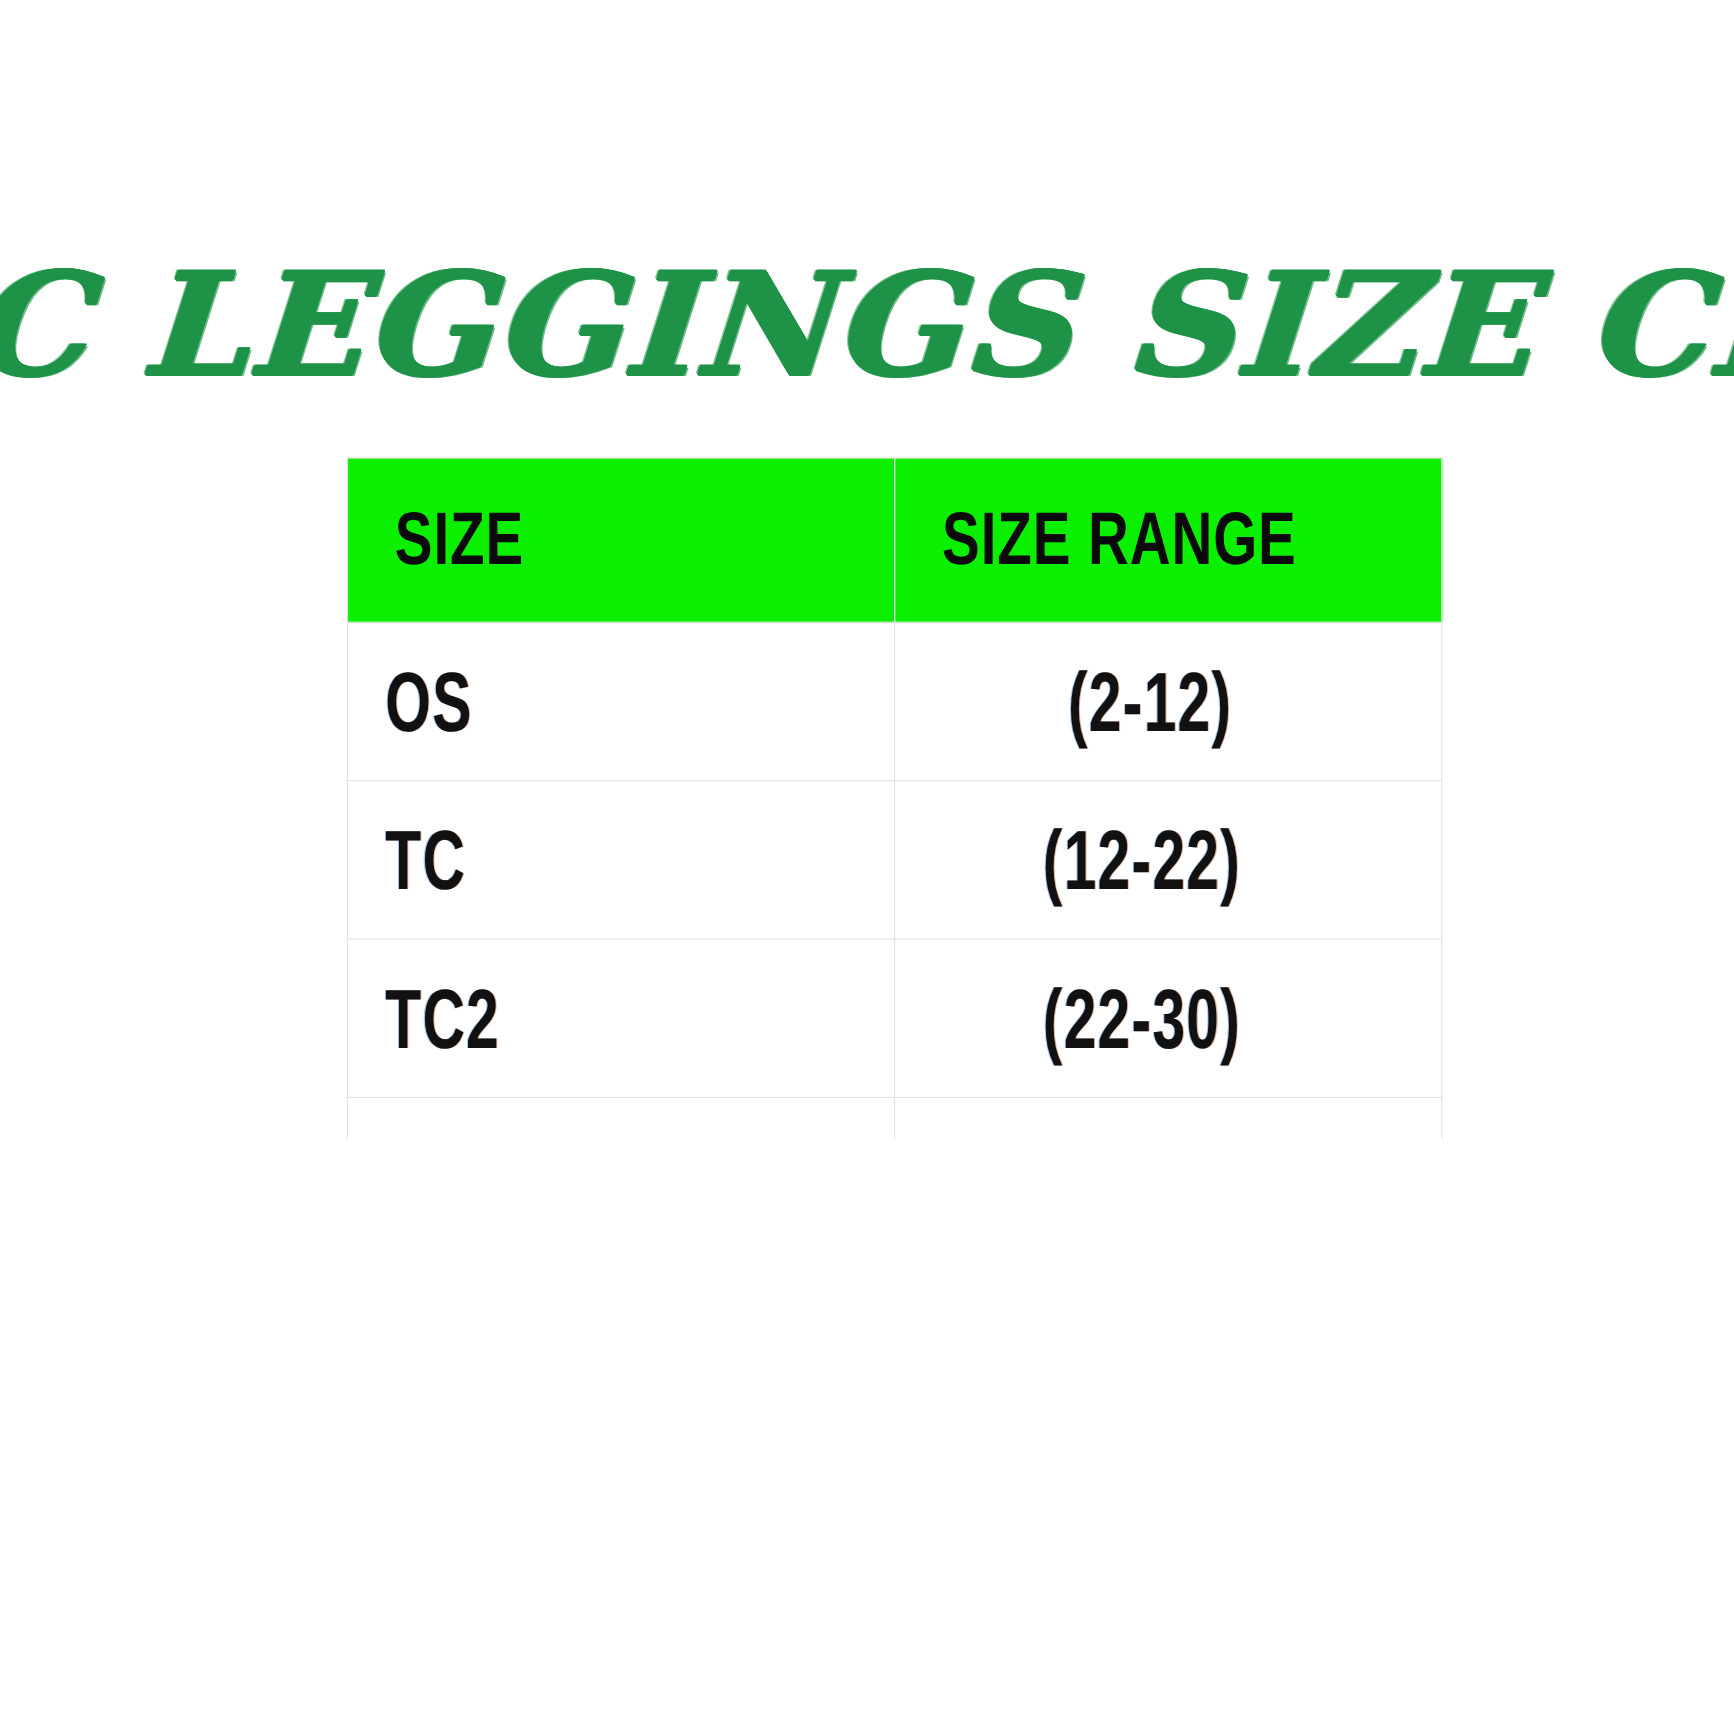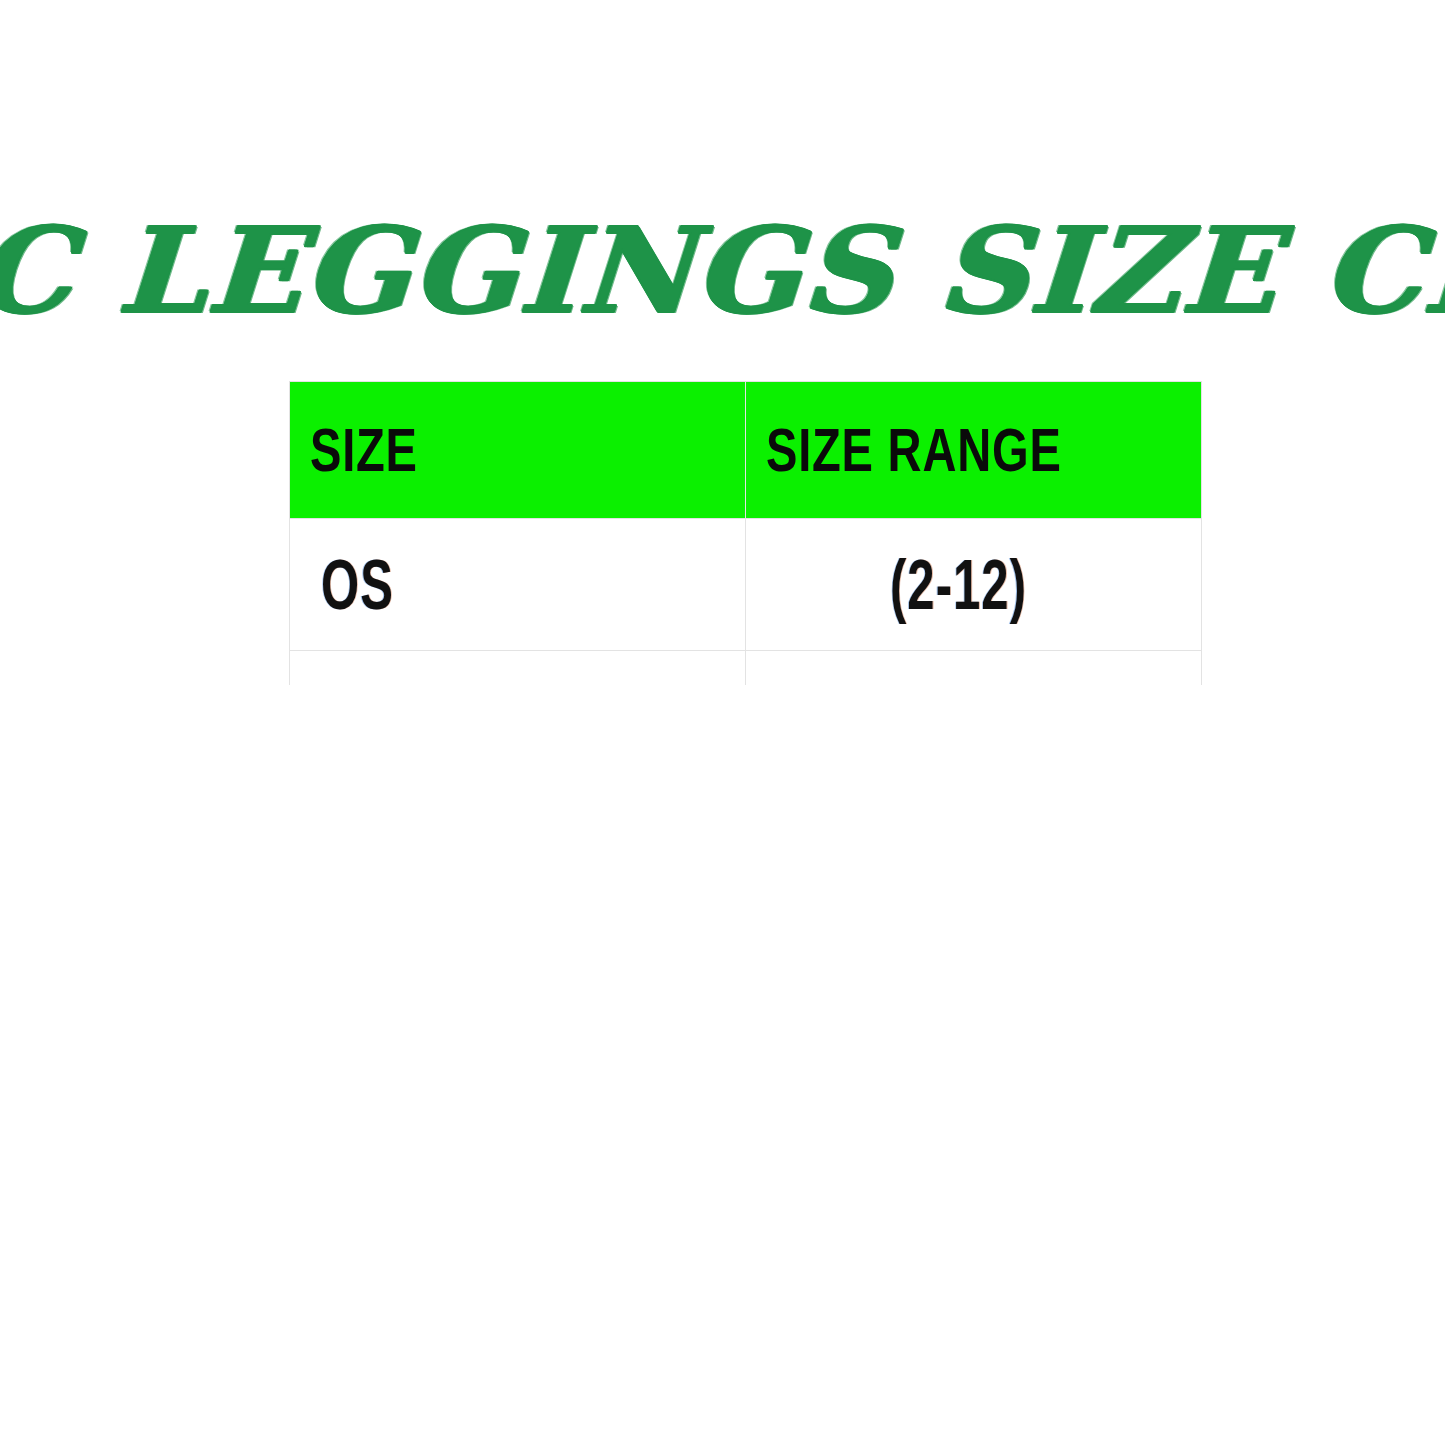--- a/index.html
+++ b/index.html
@@ -77,21 +77,21 @@
     text-align: left;
   }
 
   thead th {
     background: #0bf000;
     height: 136px;
     border-color: #0bf000;
     border-bottom: 2px solid #ffffff;
   }
   thead th .cellbox {
-    padding-left: 20px;
+    padding-left: 39px;
   }
   thead th .htxt {
     display: inline-block;
     font-family: "Liberation Sans", sans-serif;
     font-weight: 700;
     font-size: 62px;
     line-height: 1;
     color: #0a0a0a;
     transform: scaleX(0.76);
     transform-origin: left center;
@@ -170,21 +170,45 @@
               <span class="dtxt">OS</span>
             </div>
           </td>
           <td class="range">
             <div class="cellbox">
               <span class="dtxt">(2-12)</span>
             </div>
           </td>
         </tr>
 
-
+        <tr>
+          <td class="size">
+            <div class="cellbox">
+              <span class="dtxt">TC</span>
+            </div>
+          </td>
+          <td class="range">
+            <div class="cellbox">
+              <span class="dtxt">(12-22)</span>
+            </div>
+          </td>
+        </tr>
+
+        <tr>
+          <td class="size">
+            <div class="cellbox">
+              <span class="dtxt">TC2</span>
+            </div>
+          </td>
+          <td class="range">
+            <div class="cellbox">
+              <span class="dtxt">(22-30)</span>
+            </div>
+          </td>
+        </tr>
 
 
 
 
         <tr class="stub">
           <td></td>
           <td></td>
         </tr>
 
       </tbody>

